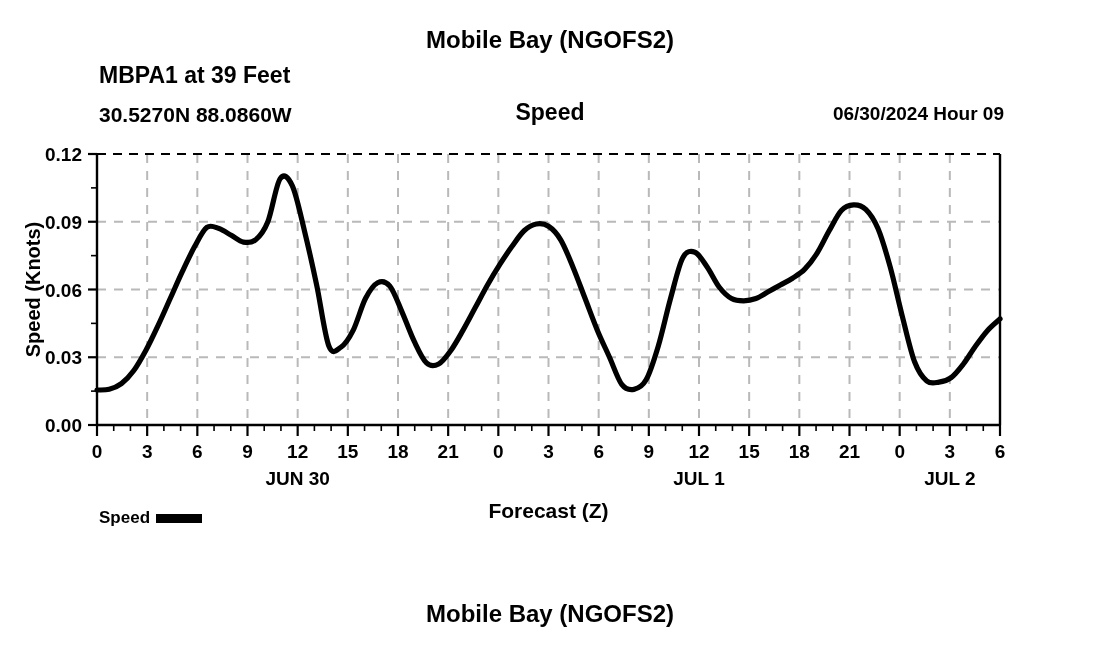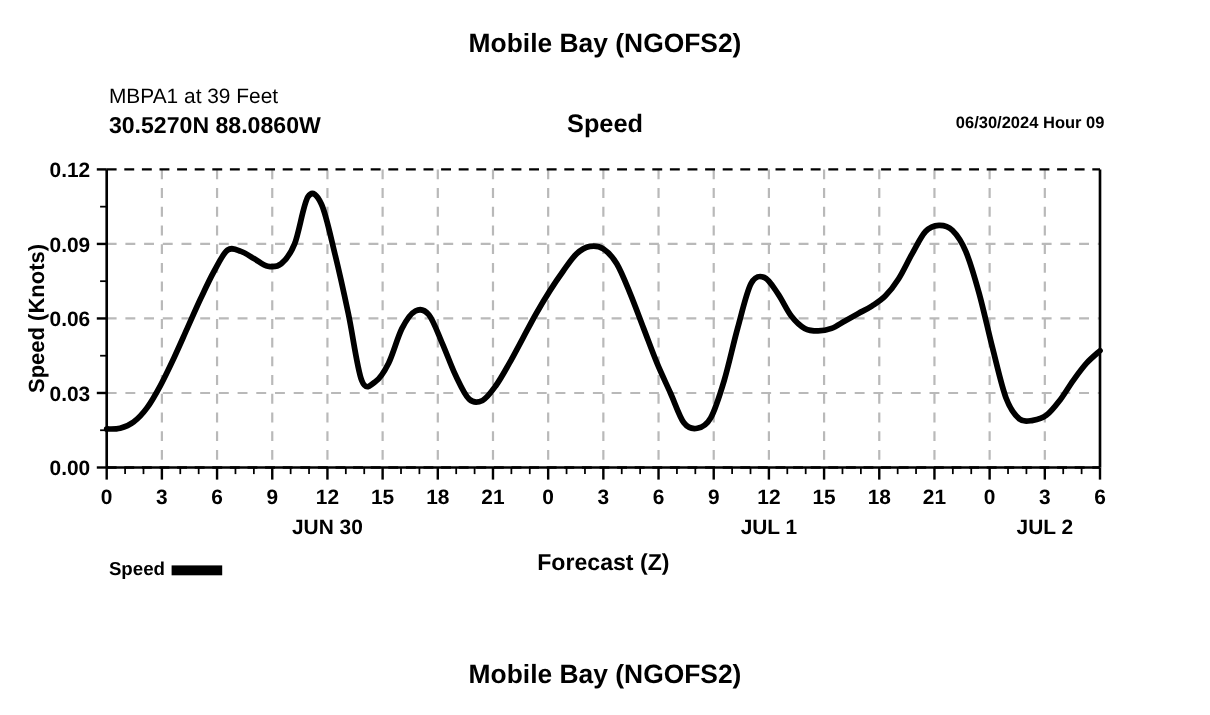--- a/index.html
+++ b/index.html
@@ -39,23 +39,23 @@
     width: 1100px;
     text-align: center;
     font-size: 24px;
     font-weight: bold;
   }
 
   
   .hdr-station {
     position: absolute;
     left: 99px;
-    top: 78px;
-    font-size: 19px;
-    font-weight: normal;
+    top: 62px;
+    font-size: 23px;
+    font-weight: bold;
   }
   .hdr-coords {
     position: absolute;
     left: 99px;
     top: 103px;
     font-size: 21px;
     font-weight: bold;
   }
   .hdr-center {
     position: absolute;
@@ -63,21 +63,21 @@
     top: 99px;
     width: 1100px;
     text-align: center;
     font-size: 23px;
     font-weight: bold;
   }
   .hdr-right {
     position: absolute;
     right: 96px;
     top: 103px;
-    font-size: 15px;
+    font-size: 19px;
     font-weight: bold;
     text-align: right;
   }
 
   
   .chart-wrap {
     position: absolute;
     left: 0;
     top: 0;
     width: 1100px;

